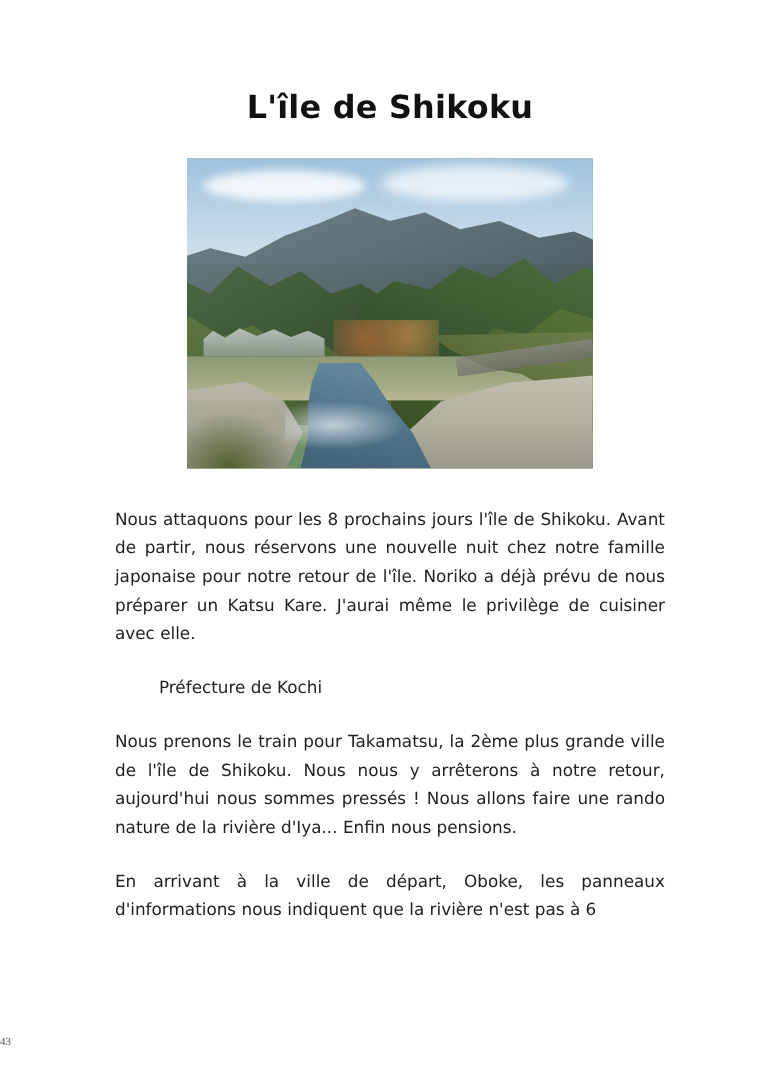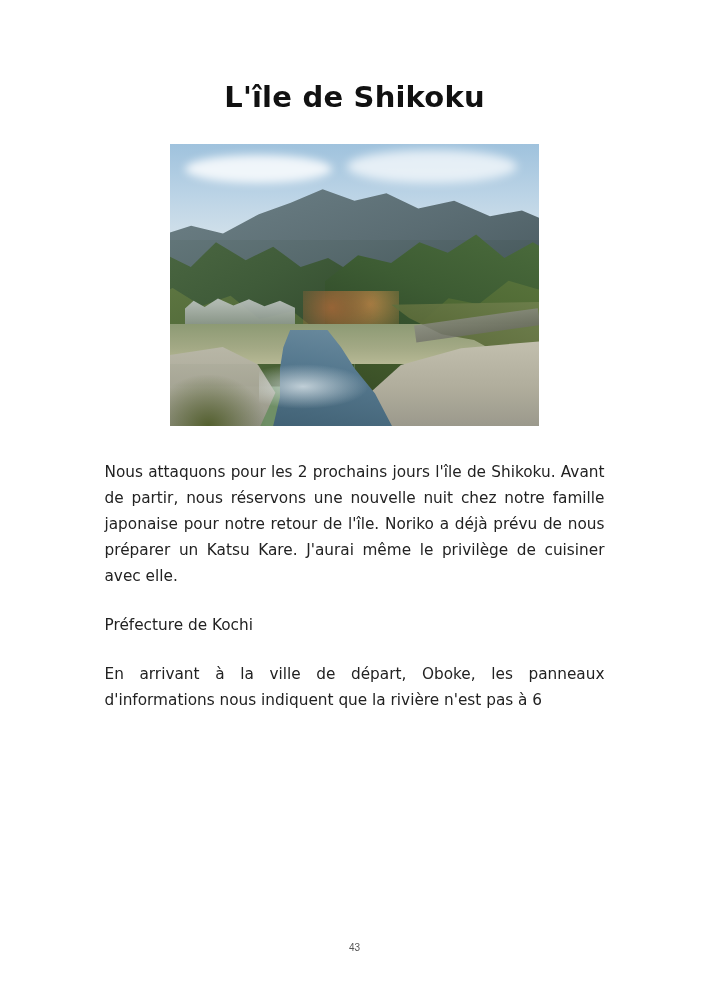--- a/index.html
+++ b/index.html
@@ -186,33 +186,33 @@
   p {
     margin: 0 0 23px 0;
     font-size: 15.3px;
     line-height: 26px;
     color: #222222;
     text-align: justify;
     font-family: "DejaVu Sans", sans-serif;
   }
   p.subhead {
     text-align: left;
+    margin-left: 40px;
   }
   p.last {
     margin-bottom: 18px;
   }
   .page-number {
     position: absolute;
     left: 0;
     right: 0;
     top: 942px;
-    text-align: center;
     font-size: 10px;
     color: #555555;
-    font-family: Liberation Sans, sans-serif;
+    font-family: Liberation Serif, serif;
   }
 </style>
 </head>
 <body>
 
 <div class="page">
 
   <h1 class="title">L'île de Shikoku</h1>
 
   <div class="figure">
@@ -232,20 +232,21 @@
       <div class="road-right"></div>
       <div class="gravel-left"></div>
       <div class="gravel-right"></div>
       <div class="river"></div>
       <div class="river-foam"></div>
       <div class="shrub-fg"></div>
     </div>
   </div>
 
   <div class="body-copy">
-    <p>Nous attaquons pour les 2 prochains jours l'île de Shikoku. Avant de partir, nous réservons une nouvelle nuit chez notre famille japonaise pour notre retour de l'île. Noriko a déjà prévu de nous préparer un Katsu Kare. J'aurai même le privilège de cuisiner avec elle.</p>
+    <p>Nous attaquons pour les 8 prochains jours l'île de Shikoku. Avant de partir, nous réservons une nouvelle nuit chez notre famille japonaise pour notre retour de l'île. Noriko a déjà prévu de nous préparer un Katsu Kare. J'aurai même le privilège de cuisiner avec elle.</p>
     <p class="subhead">Préfecture de Kochi</p>
+    <p>Nous prenons le train pour Takamatsu, la 2ème plus grande ville de l'île de Shikoku. Nous nous y arrêterons à notre retour, aujourd'hui nous sommes pressés ! Nous allons faire une rando nature de la rivière d'Iya... Enfin nous pensions.</p>
     <p class="last">En arrivant à la ville de départ, Oboke, les panneaux d'informations nous indiquent que la rivière n'est pas à 6</p>
   </div>
 
   <div class="page-number">43</div>
 
 </div>
 
 </body></html>

